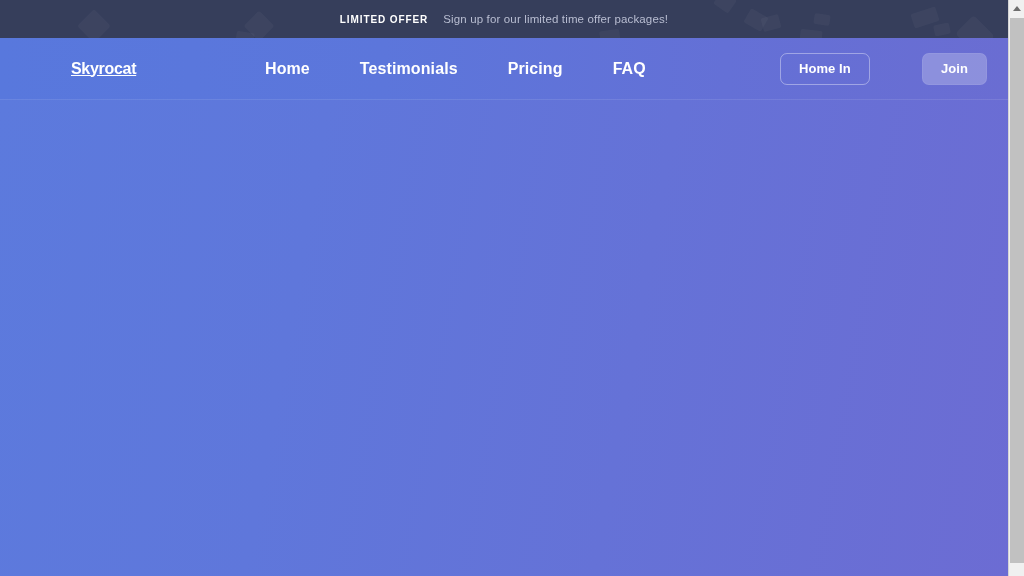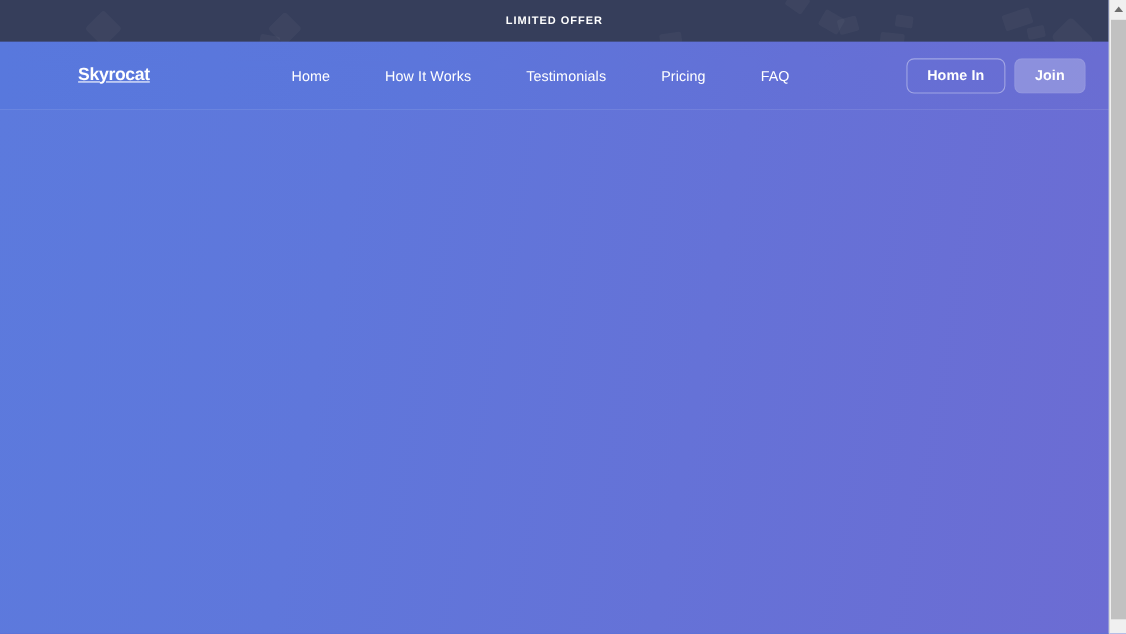--- a/index.html
+++ b/index.html
@@ -54,41 +54,42 @@
     position:absolute; left:71px; top:50%; transform:translateY(-50%);
     color:#ffffff; font-size:16px; font-weight:bold; letter-spacing:-0.3px;
   }
   #nav-links {
     position:absolute; left:240px; top:50%; transform:translateY(-50%);
     display:flex; align-items:center; list-style:none;
   }
   #nav-links li { margin:0; }
   .nav-link {
     display:block; padding:6px 25px;
-    color:#ffffff; font-size:13px; font-weight:400;
+    color:#ffffff; font-size:16px; font-weight:700;
     text-decoration:none; white-space:nowrap; letter-spacing:0.1px;
   }
   #nav-actions {
     position:absolute; right:21px; top:50%; transform:translateY(-50%);
     display:flex; align-items:center; gap:8px;
   }
   .btn {
     display:inline-flex; align-items:center; justify-content:center;
     height:32px; padding:0 18px;
     font-size:13px; font-weight:bold; letter-spacing:0.1px;
     border-radius:7px; color:#ffffff;
     text-decoration:none; white-space:nowrap; cursor:pointer;
   }
   #btn-signin {
     background:transparent;
     border:1px solid rgba(255,255,255,0.38);
   }
   #btn-join {
     background:rgba(255,255,255,0.24);
     border:1px solid rgba(255,255,255,0.06);
+    margin-left:44px;
   }
 
   
   #hero {
     position:relative;
     width:1008px; height:476px;
     background:linear-gradient(100deg,#5c7add 0%,#5f77db 30%,#6572d7 62%,#6c6cd3 100%);
   }
 
   
@@ -133,32 +134,30 @@
       <div class="deco" style="left:762px; top:16px;  width:18px; height:14px; transform:rotate(-15deg); border-radius:2px;"></div>
       <div class="deco" style="left:814px; top:14px;  width:16px; height:11px; transform:rotate(8deg);  border-radius:2px;"></div>
       <div class="deco" style="left:912px; top:10px;  width:26px; height:15px; transform:rotate(-18deg); border-radius:2px;"></div>
       <div class="deco" style="left:934px; top:24px;  width:16px; height:11px; transform:rotate(-12deg); border-radius:2px;"></div>
       <div class="deco" style="left:800px; top:30px;  width:22px; height:14px; transform:rotate(6deg);  border-radius:2px;"></div>
       <div class="deco" style="left:600px; top:30px;  width:20px; height:14px; transform:rotate(-8deg); border-radius:2px;"></div>
       <div class="deco" style="left:960px; top:22px;  width:30px; height:26px; transform:rotate(45deg); border-radius:4px;"></div>
     </div>
     <div id="announce-inner">
       <span id="offer-badge">LIMITED OFFER</span>
+      <span id="offer-text">Sign up for our limited time offer packages!</span>
     </div>
   </div>
 
   <nav id="navbar">
     <a id="logo" href="#">Skyrocat</a>
 
     <ul id="nav-links">
       <li>
         <a class="nav-link" href="#">Home</a>
-      </li>
-      <li>
-        <a class="nav-link" href="#">How It Works</a>
       </li>
       <li>
         <a class="nav-link" href="#">Testimonials</a>
       </li>
       <li>
         <a class="nav-link" href="#">Pricing</a>
       </li>
       <li>
         <a class="nav-link" href="#">FAQ</a>
       </li>

